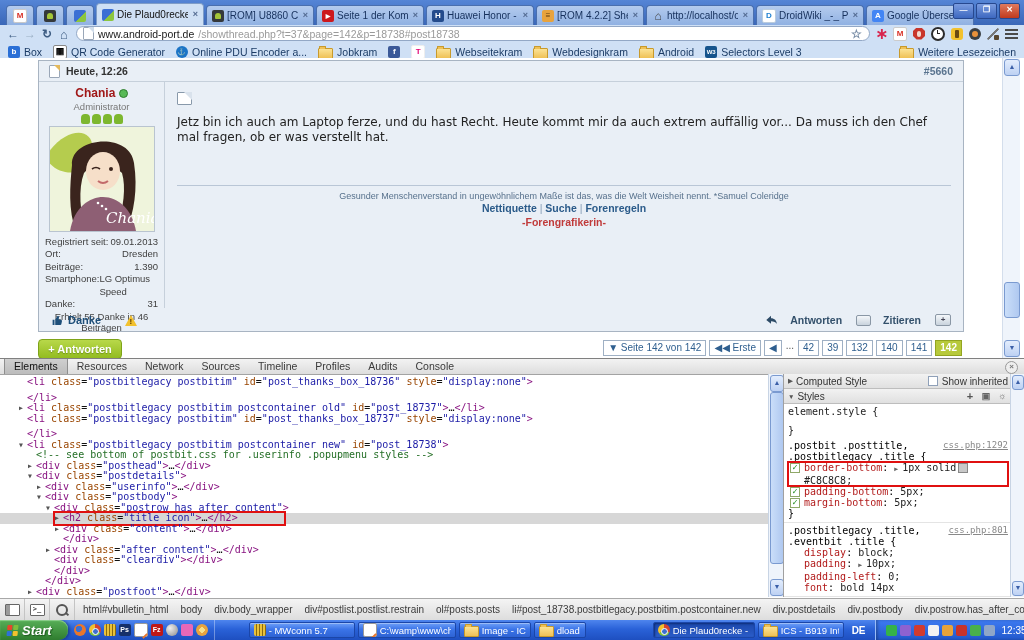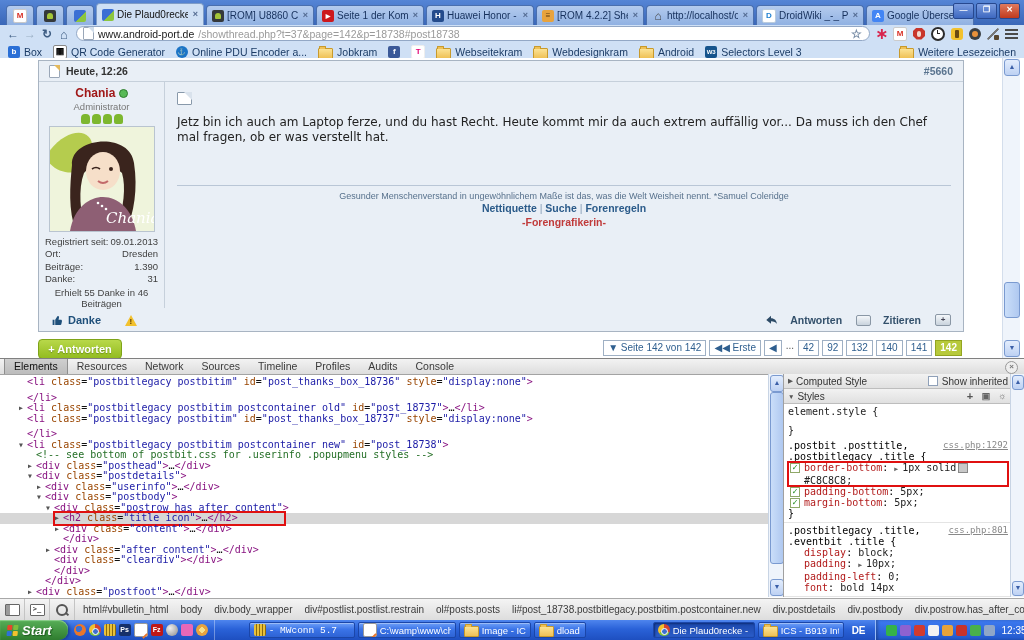--- a/index.html
+++ b/index.html
@@ -374,20 +374,24 @@
               </div>
               <div class="udrow">
                 <span>Ort:</span>
                 <span>Dresden</span>
               </div>
               <div class="udrow">
                 <span>Beiträge:</span>
                 <span>1.390</span>
               </div>
               <div class="udrow">
+                <span>Smartphone:</span>
+                <span>LG Optimus Speed</span>
+              </div>
+              <div class="udrow">
                 <span>Danke:</span>
                 <span>31</span>
               </div>
             </div>
           <div class="unote">Erhielt 55 Danke in 46 Beiträgen</div>
         </div>
         <div class="postbody">
           <span class="ic ic-post-icon"></span>
           <div class="ptext">Jetz bin ich auch am Laptop ferze, und du hast Recht. Heute kommt mir da auch extrem auffällig vor... Da muss ich den Chef mal fragen, ob er was verstellt hat.</div>
           <div class="sig">
@@ -421,21 +425,21 @@
       </div>
     </div>
     <div class="replybtn">+ Antworten</div>
     <div class="pagination">
       <span class="pgbtn">▼ <span>Seite 142 von 142</span></span>
       <span class="pgbtn">◀◀ <span>Erste</span></span>
       <span class="pgbtn">◀</span>
       <span class="pgdots">...</span>
       <span class="pgpages" style="display:flex;gap:3px">
           <span class="pgbtn">42</span>
-          <span class="pgbtn">92</span>
+          <span class="pgbtn">39</span>
           <span class="pgbtn">132</span>
           <span class="pgbtn">140</span>
           <span class="pgbtn">141</span>
         </span>
       <span class="pgbtn current">142</span>
     </div>
 
     <div class="xpscroll" style="right:4px;top:0;height:300px">
       <div class="sbtn" style="top:1px">▲</div>
       <div class="sthumb" style="top:224px;height:34px"></div>
@@ -574,21 +578,21 @@
       <span class="ic ic-photoshop-icon"></span>
       <span class="ic ic-editor-icon"></span>
       <span class="ic ic-filezilla-icon"></span>
       <span class="ic ic-player-icon"></span>
       <span class="ic ic-media-icon"></span>
       <span class="ic ic-burn-icon"></span>
     </div>
   <div class="tbtns">
       <div class="tbtn" style="width: 106px; margin-left: 34px;">
         <span class="ic ic-mwconn-icon"></span>
-        <span style="overflow: hidden; white-space: nowrap; font-family: Liberation Mono, monospace;">- MWconn 5.7</span>
+        <span style="overflow: hidden; white-space: nowrap;">- MWconn 5.7</span>
       </div>
       <div class="tbtn" style="width: 98px; margin-left: 2px;">
         <span class="ic ic-editor-icon"></span>
         <span style="overflow: hidden; white-space: nowrap;">C:\wamp\www\ch...</span>
       </div>
       <div class="tbtn" style="width: 72px; margin-left: 2px;">
         <span class="ic ic-folder-icon"></span>
         <span style="overflow: hidden; white-space: nowrap;">Image - ICS B919 ...</span>
       </div>
       <div class="tbtn" style="width: 52px; margin-left: 2px;">

